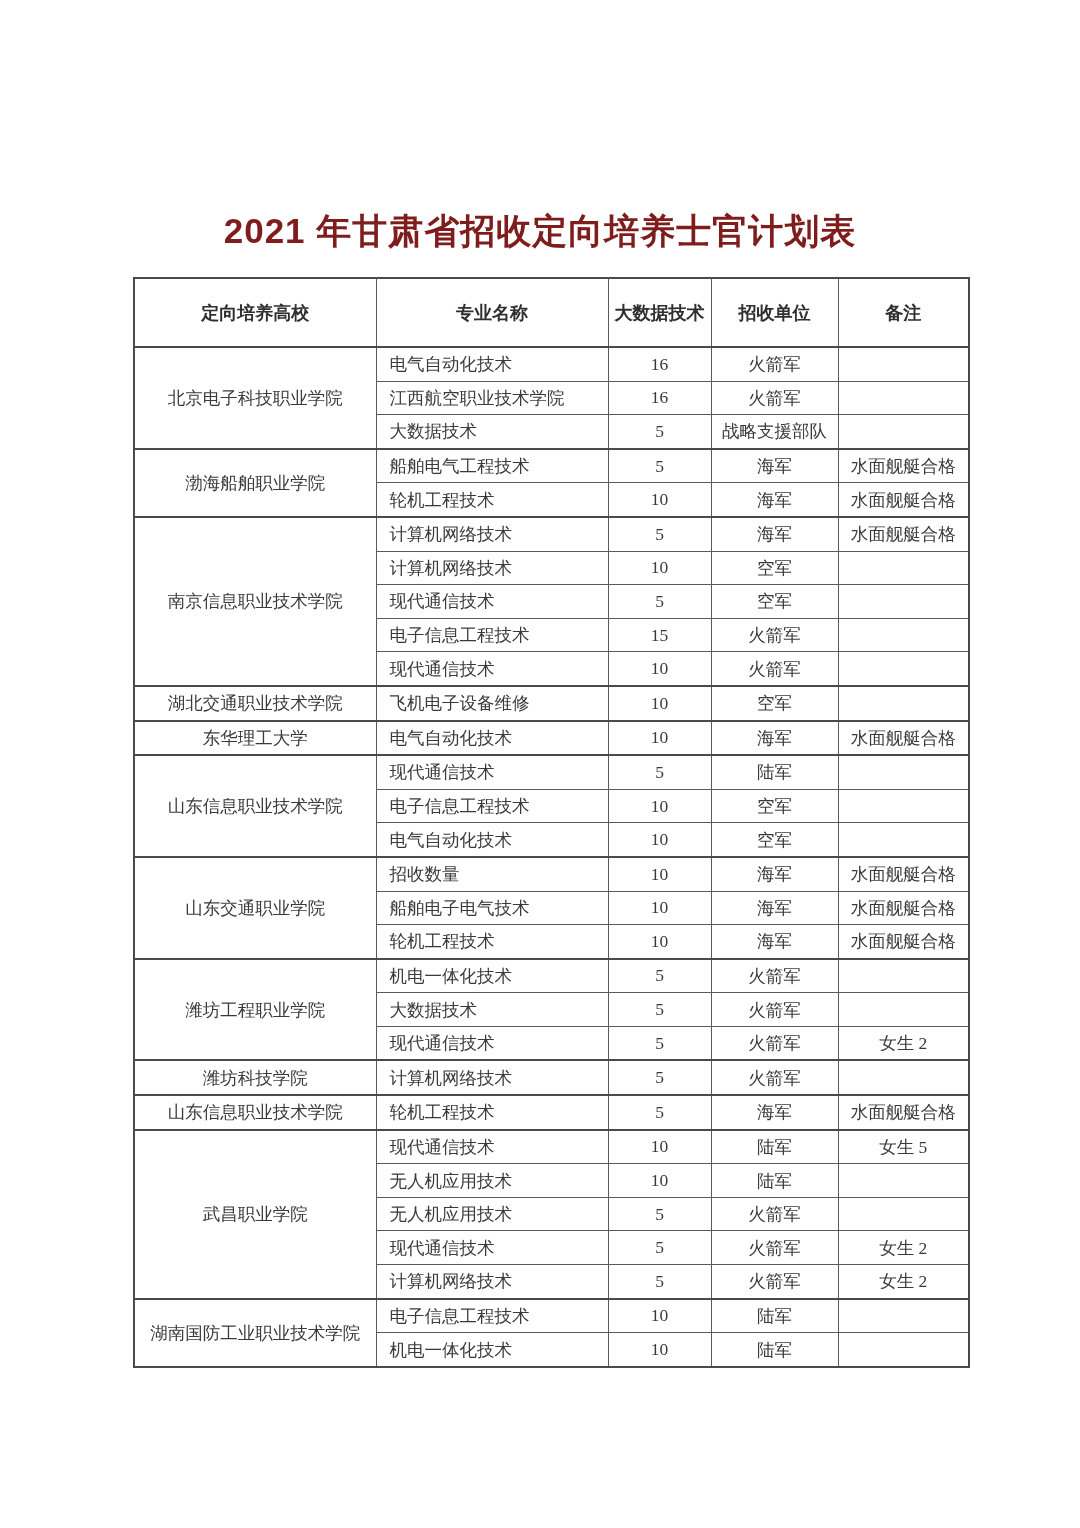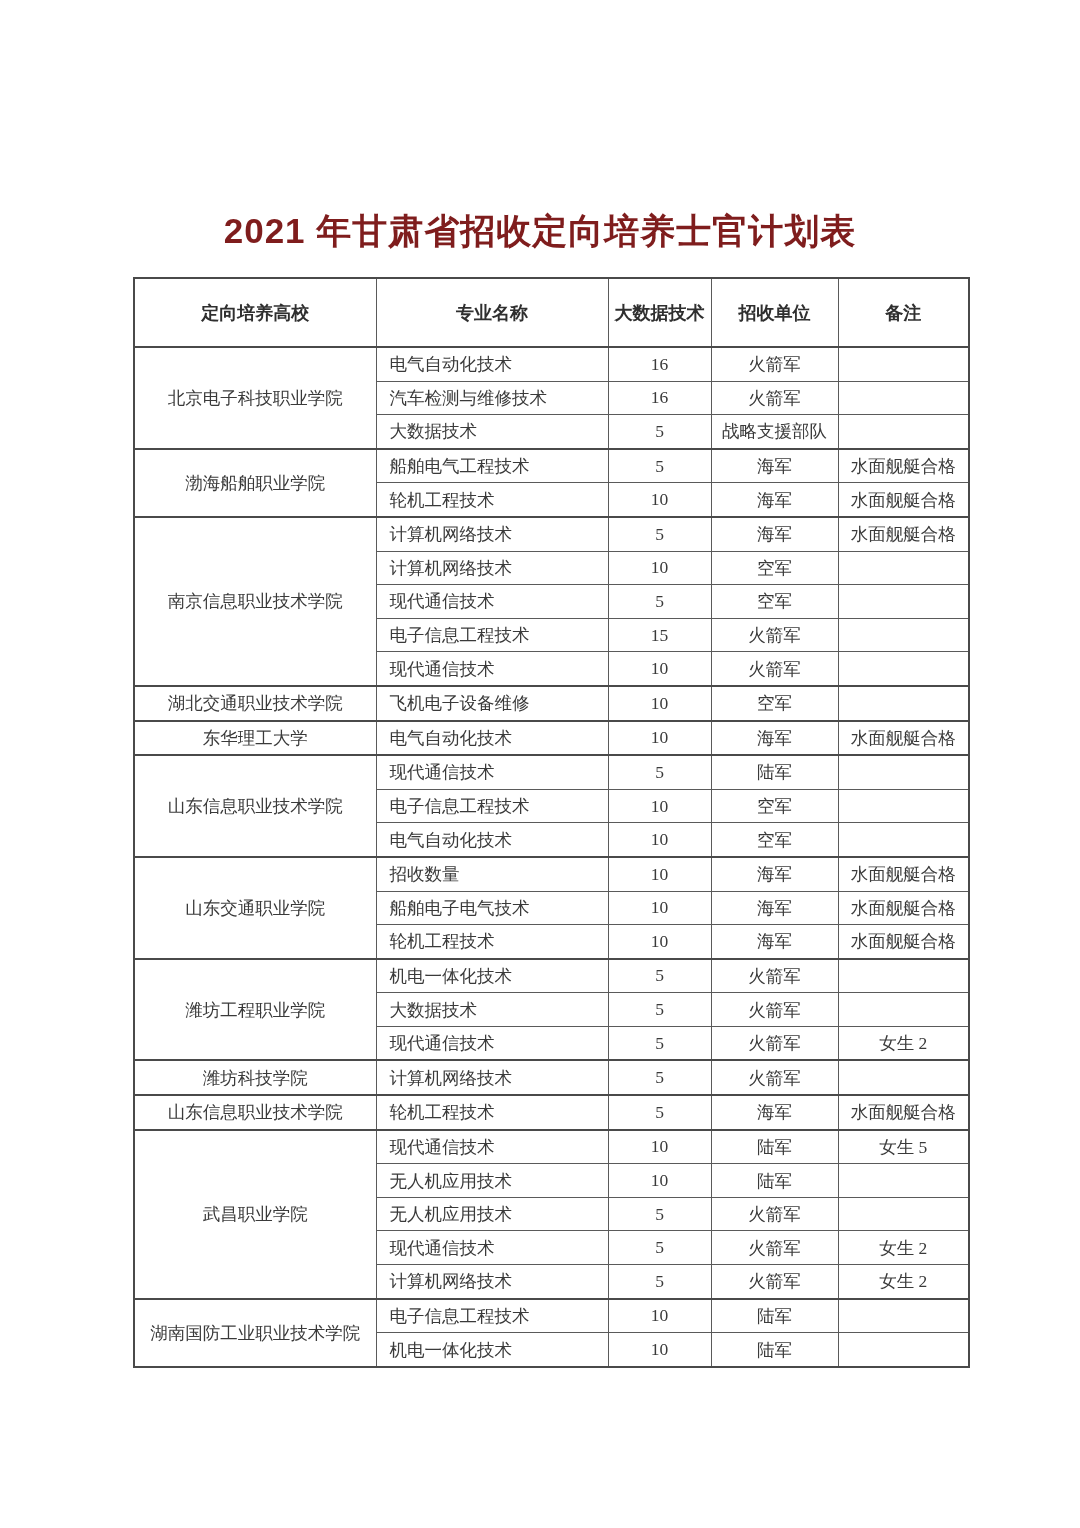--- a/index.html
+++ b/index.html
@@ -96,21 +96,21 @@
 
     <tbody>
           <tr>
             <td class="school-cell" rowspan="3">北京电子科技职业学院</td>
             <td class="major-cell">电气自动化技术</td>
             <td>16</td>
             <td>火箭军</td>
             <td></td>
           </tr>
           <tr>
-            <td class="major-cell">汽车检测与维修技术</td>
+            <td class="major-cell">江西航空职业技术学院</td>
             <td>16</td>
             <td>火箭军</td>
             <td></td>
           </tr>
           <tr>
             <td class="major-cell">大数据技术</td>
             <td>5</td>
             <td>战略支援部队</td>
             <td></td>
           </tr>

